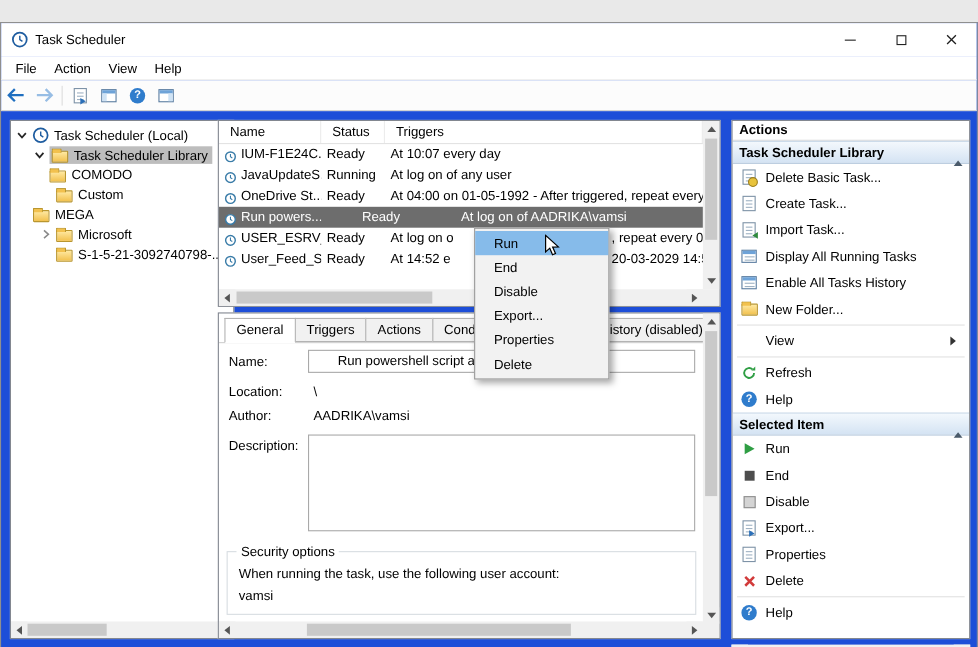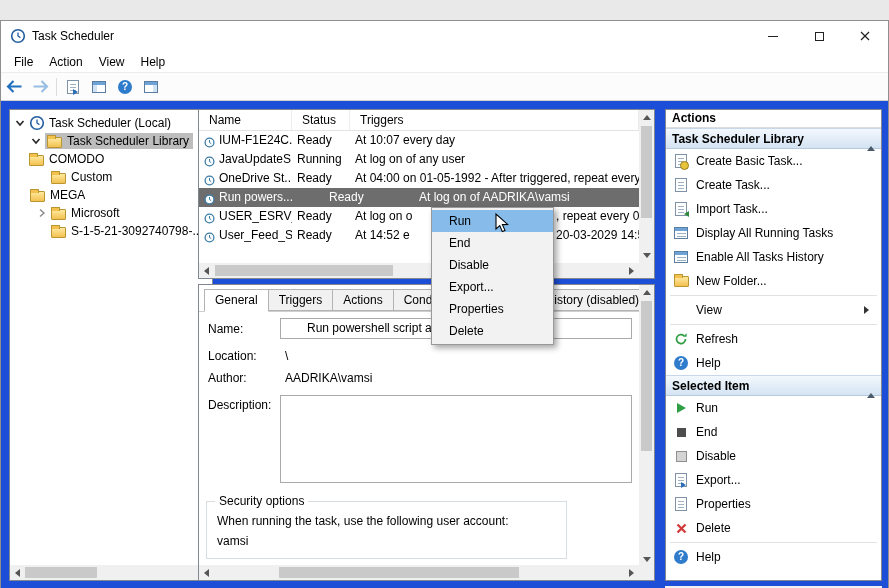--- a/index.html
+++ b/index.html
@@ -69,21 +69,21 @@
   .list-pane .hsb { width:440px; }
 
   
   .details-pane { left:197px; top:263px; width:457px; height:297px; overflow:hidden; }
   .tabs { display:flex; padding:4px 0 0 5px; border-bottom:1px solid #cfcfcf; width:440px; }
   .tab { padding:3px 10px 3px 10px; border:1px solid #b3b3b3; background:#f1f1f1; margin-right:-1px; white-space:nowrap; }
   .tab.active { background:#fff; position:relative; z-index:2; margin-bottom:-1px; border-bottom:1px solid #fff; }
   .fld-label { position:absolute; }
   .fld-value { position:absolute; }
   .textbox { position:absolute; border:1px solid #a9a9a9; background:#fff; padding:2px 4px; overflow:hidden; white-space:nowrap; }
-  .groupbox { position:absolute; left:7px; top:216px; width:361px; height:58px; border:1px solid #d8dde2; }
+  .groupbox { position:absolute; left:7px; top:216px; width:427px; height:58px; border:1px solid #d8dde2; }
   .gb-title { position:absolute; top:-8px; left:8px; background:#fff; padding:0 4px; }
   .gb-line { position:absolute; left:10px; top:12px; }
   .gb-account { position:absolute; left:10px; top:32px; }
   .details-pane .vsb { height:282px; }
   .details-pane .hsb { width:440px; }
 
   
   .actions-pane { left:664px; top:88px; width:217px; height:472px; overflow:hidden; }
   .ap-title { height:18px; line-height:17px; font-weight:bold; padding-left:6px; border-bottom:1px solid #dcdcdc; }
   .ap-header { height:21px; display:flex; align-items:center; font-weight:bold; padding-left:6px; background:linear-gradient(#f3f8fd,#d4e3f3); border-top:1px solid #c7d7e8; border-bottom:1px solid #b6c9dd; }
@@ -201,21 +201,21 @@
       <span class="chev">
           <svg width="10" height="10" viewBox="0 0 10 10">
             <polyline points="1.5,3 5,7 8.5,3" fill="none" stroke="#262626" stroke-width="1.6"></polyline>
           </svg>
         </span>
       <span class="sel-group">
         <span class="folder"></span>
         <span class="t-label">Task Scheduler Library</span>
       </span>
     </div>
-    <div class="tree-row" style="padding-left:19px">
+    <div class="tree-row" style="padding-left:35px">
       <span class="folder"></span>
       <span class="t-label">COMODO</span>
     </div>
     <div class="tree-row" style="padding-left:41px">
       <span class="folder"></span>
       <span class="t-label">Custom</span>
     </div>
     <div class="tree-row" style="padding-left:20px">
       <span class="folder"></span>
       <span class="t-label">MEGA</span>
@@ -386,21 +386,21 @@
     <div class="ap-title">Actions</div>
 
     <div class="ap-header">
       <span>Task Scheduler Library</span>
       <span class="collapse"><span class="tri-up"></span></span>
     </div>
     <div class="ap-item">
       <span class="ai">
           <span class="ico-doc v-clock"></span>
         </span>
-      <span class="ai-label">Create Basic Task...</span>
+      <span class="ai-label">Delete Basic Task...</span>
     </div>
     <div class="ap-item">
       <span class="ai">
           <span class="ico-doc"></span>
         </span>
       <span class="ai-label">Create Task...</span>
     </div>
     <div class="ap-item">
       <span class="ai">
           <span class="ico-doc v-import"></span>

